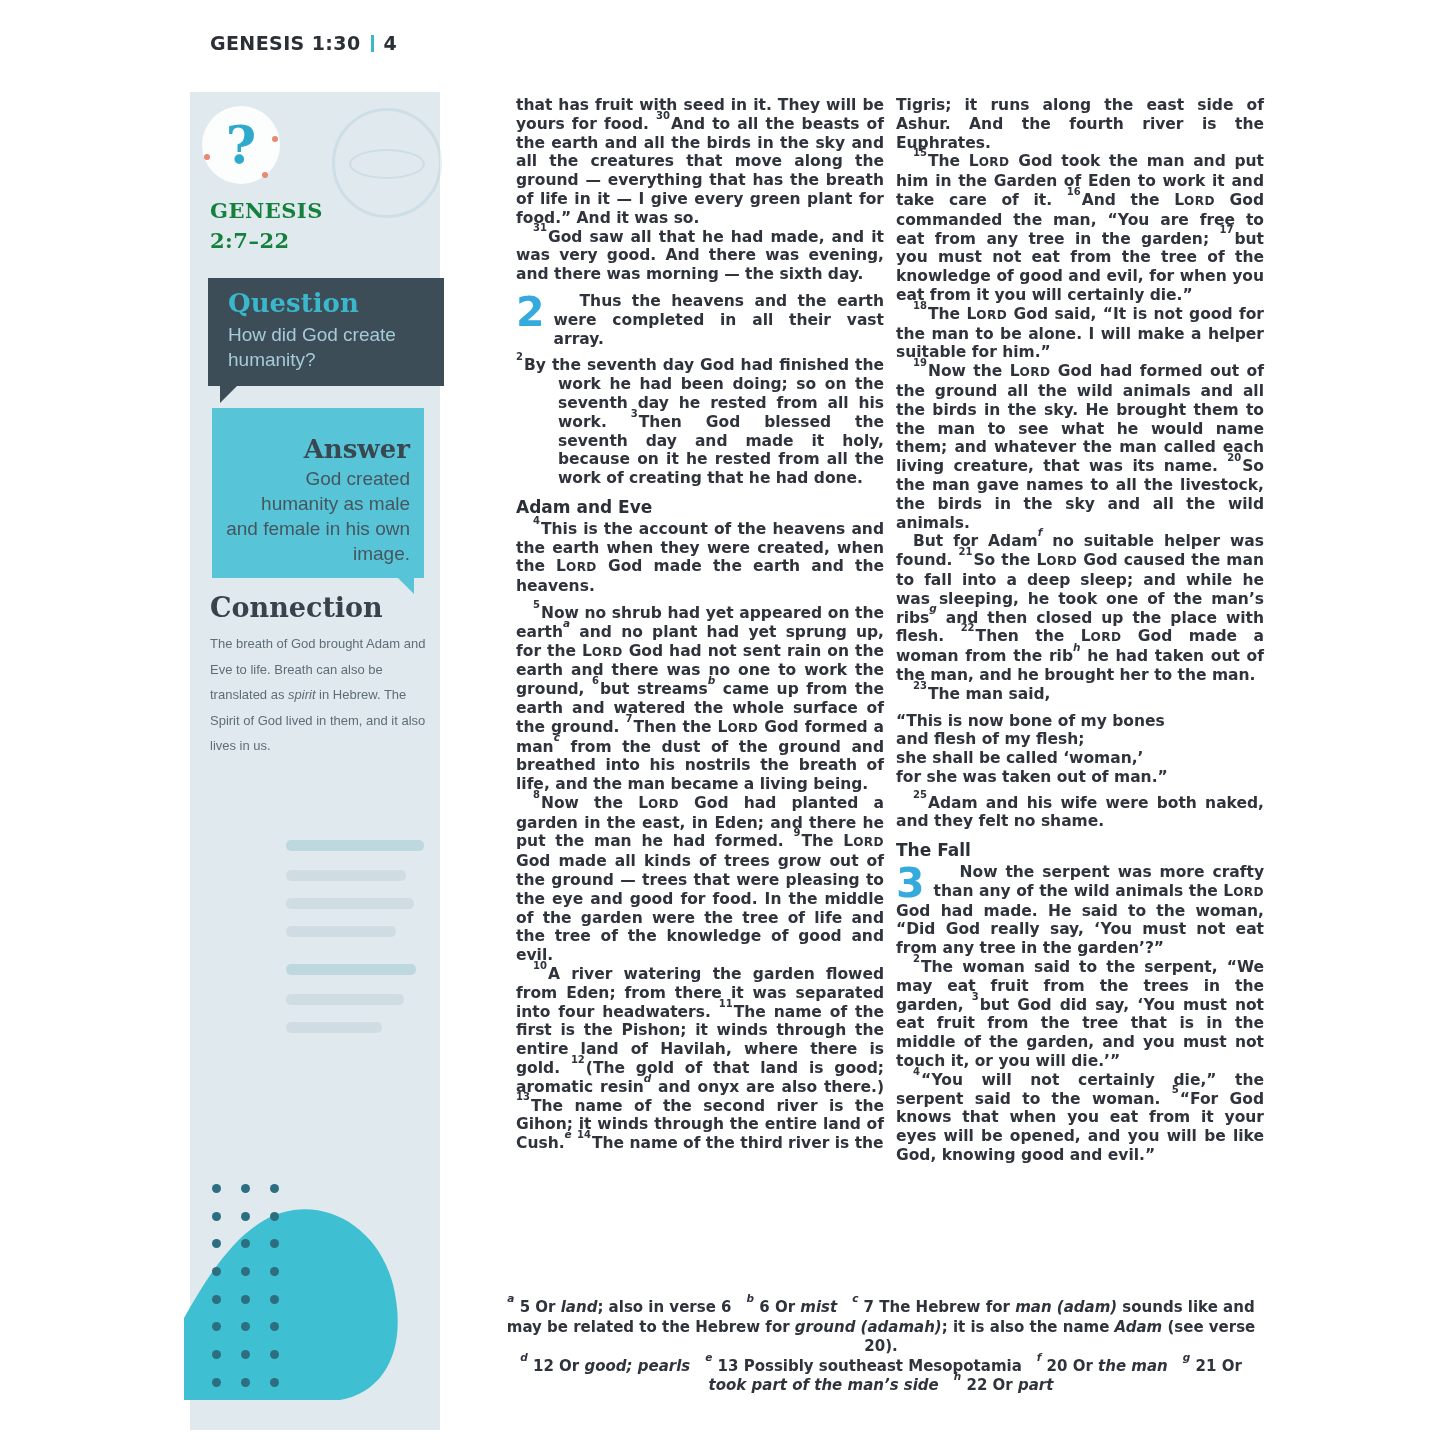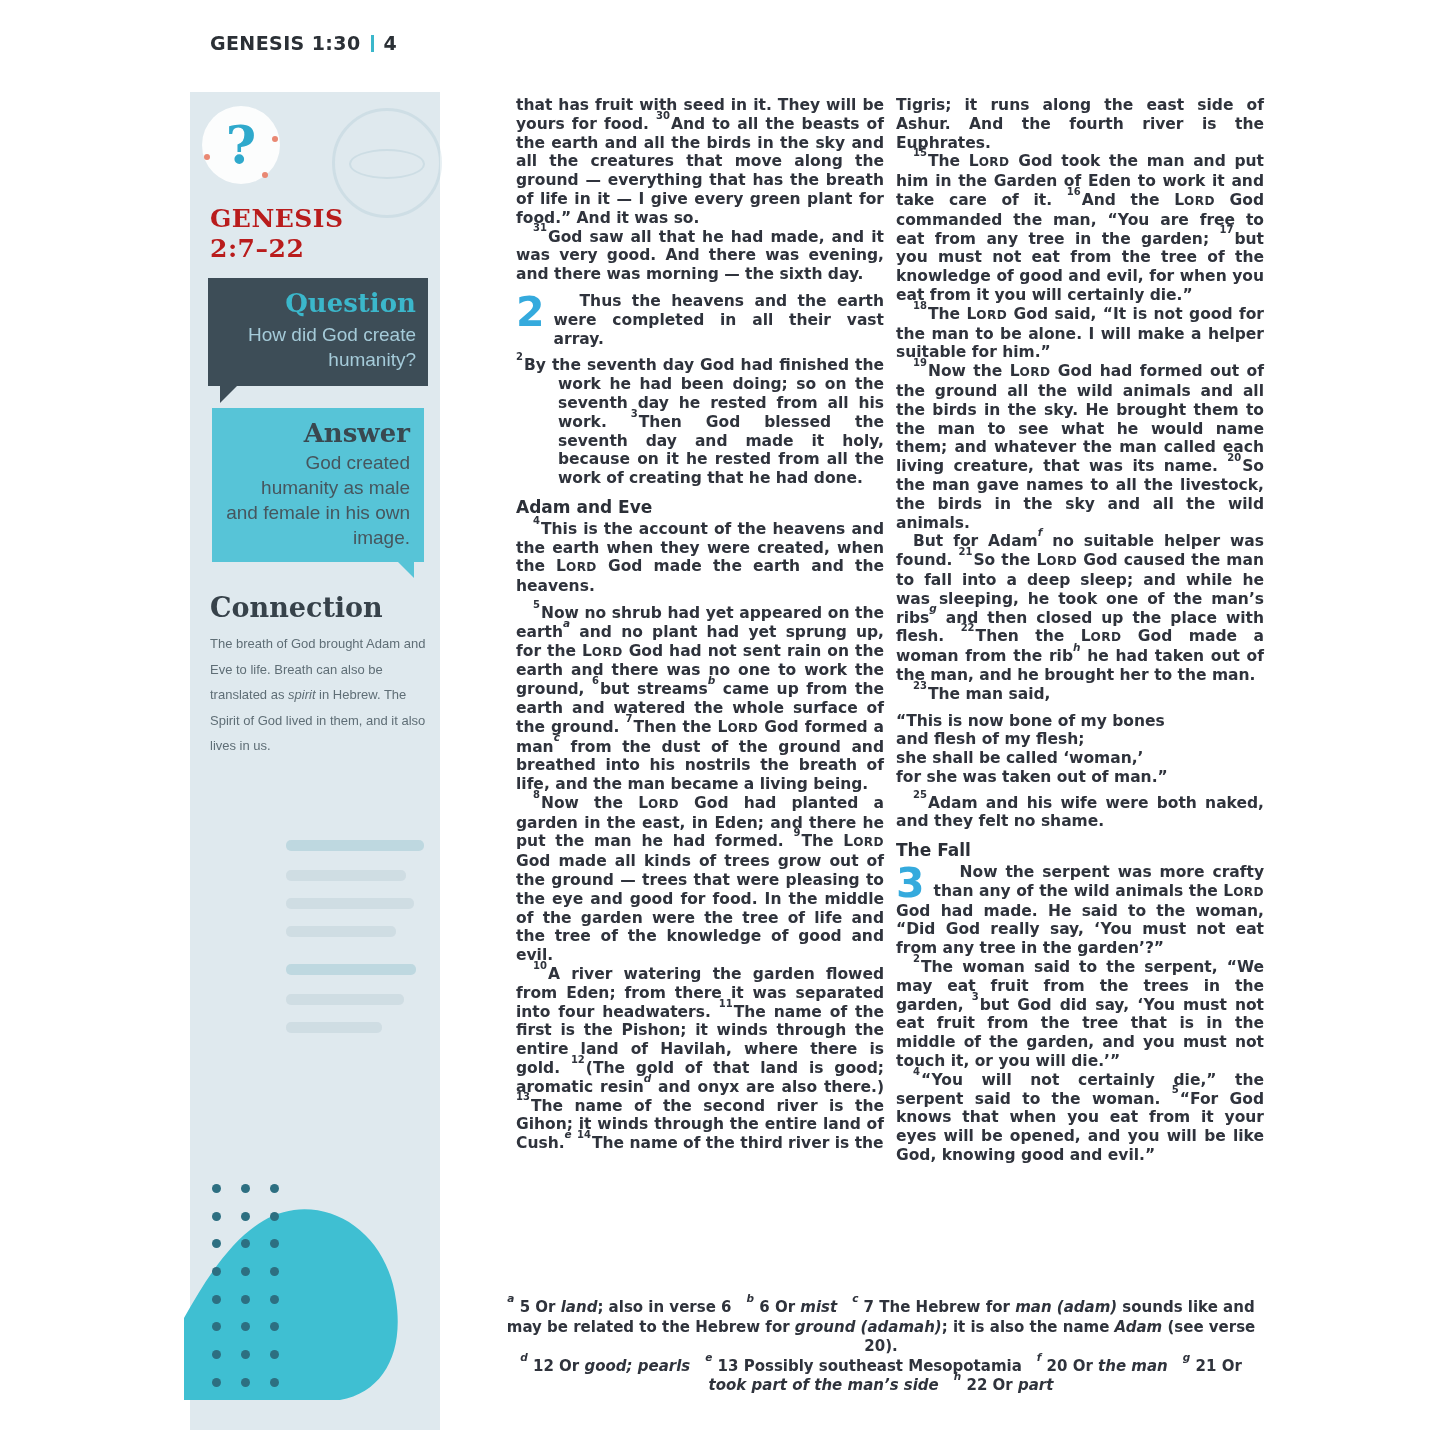--- a/index.html
+++ b/index.html
@@ -18,31 +18,31 @@
   .ghost-globe:before{content:'';position:absolute;left:14px;top:38px;width:72px;height:26px;
                border-radius:50%;border:2px solid rgba(150,185,200,.5);}
   .ghost-line{position:absolute;height:11px;border-radius:5px;background:rgba(110,150,165,.14);}
   .ghost-line.teal{background:rgba(60,150,170,.20);}
 
   .qmark-circle{position:absolute;left:12px;top:14px;width:78px;height:78px;border-radius:50%;
                 background:#fcfdfd;display:flex;align-items:center;justify-content:center;}
   .qmark{font-family:"DejaVu Serif",serif;font-weight:bold;font-size:52px;color:#2fa9cc;line-height:1;}
   .coral-dot{position:absolute;width:6px;height:6px;border-radius:50%;background:#e98873;}
 
-  .passage{position:absolute;left:20px;top:112px;margin:0;font-family:"DejaVu Serif",serif;
-           font-weight:bold;font-size:25px;line-height:30px;color:#b91c1c;letter-spacing:.5px;}
-
-  .qbox{position:absolute;left:18px;top:186px;width:196px;background:#3d4d57;padding:10px 12px 14px;text-align:right;}
+  .passage{position:absolute;left:20px;top:104px;margin:0;font-family:"DejaVu Serif",serif;
+           font-weight:bold;font-size:21px;line-height:30px;color:#15803d;letter-spacing:.5px;}
+
+  .qbox{position:absolute;left:18px;top:186px;width:196px;background:#3d4d57;padding:10px 20px 14px;}
   .qbox h3{margin:0 0 4px;font-family:"DejaVu Serif",serif;font-weight:bold;font-size:26px;color:#3bb7cb;}
   .qbox p{margin:0;font-family:"Liberation Sans",sans-serif;font-size:19px;line-height:25px;color:#a5cbd9;}
   .qbox:after{content:'';position:absolute;left:12px;bottom:-17px;width:0;height:0;
               border-top:18px solid #3d4d57;border-right:18px solid transparent;}
 
   .abox{position:absolute;left:22px;top:316px;width:184px;background:#57c4d7;padding:10px 14px 12px;text-align:right;}
-  .abox h3{margin:0 0 2px;font-family:"DejaVu Serif",serif;font-weight:bold;font-size:26px;color:#394850;}
+  .abox h3{margin:16px 0 2px;font-family:"DejaVu Serif",serif;font-weight:bold;font-size:26px;color:#394850;}
   .abox p{margin:0;font-family:"Liberation Sans",sans-serif;font-size:19px;line-height:25px;color:#46565e;}
   .abox:after{content:'';position:absolute;right:10px;bottom:-16px;width:0;height:0;
               border-top:17px solid #57c4d7;border-left:17px solid transparent;}
 
   .connection{position:absolute;left:20px;top:500px;width:218px;}
   .connection h3{margin:0 0 8px;font-family:"DejaVu Serif",serif;font-weight:bold;font-size:27px;color:#37424a;}
   .connection p{margin:0;font-family:"Liberation Sans",sans-serif;font-size:13px;line-height:25.5px;color:#5f6e76;}
 
   .dots{position:absolute;left:22px;top:1092px;display:grid;grid-template-columns:repeat(3,29px);
         grid-auto-rows:27.7px;z-index:3;}

